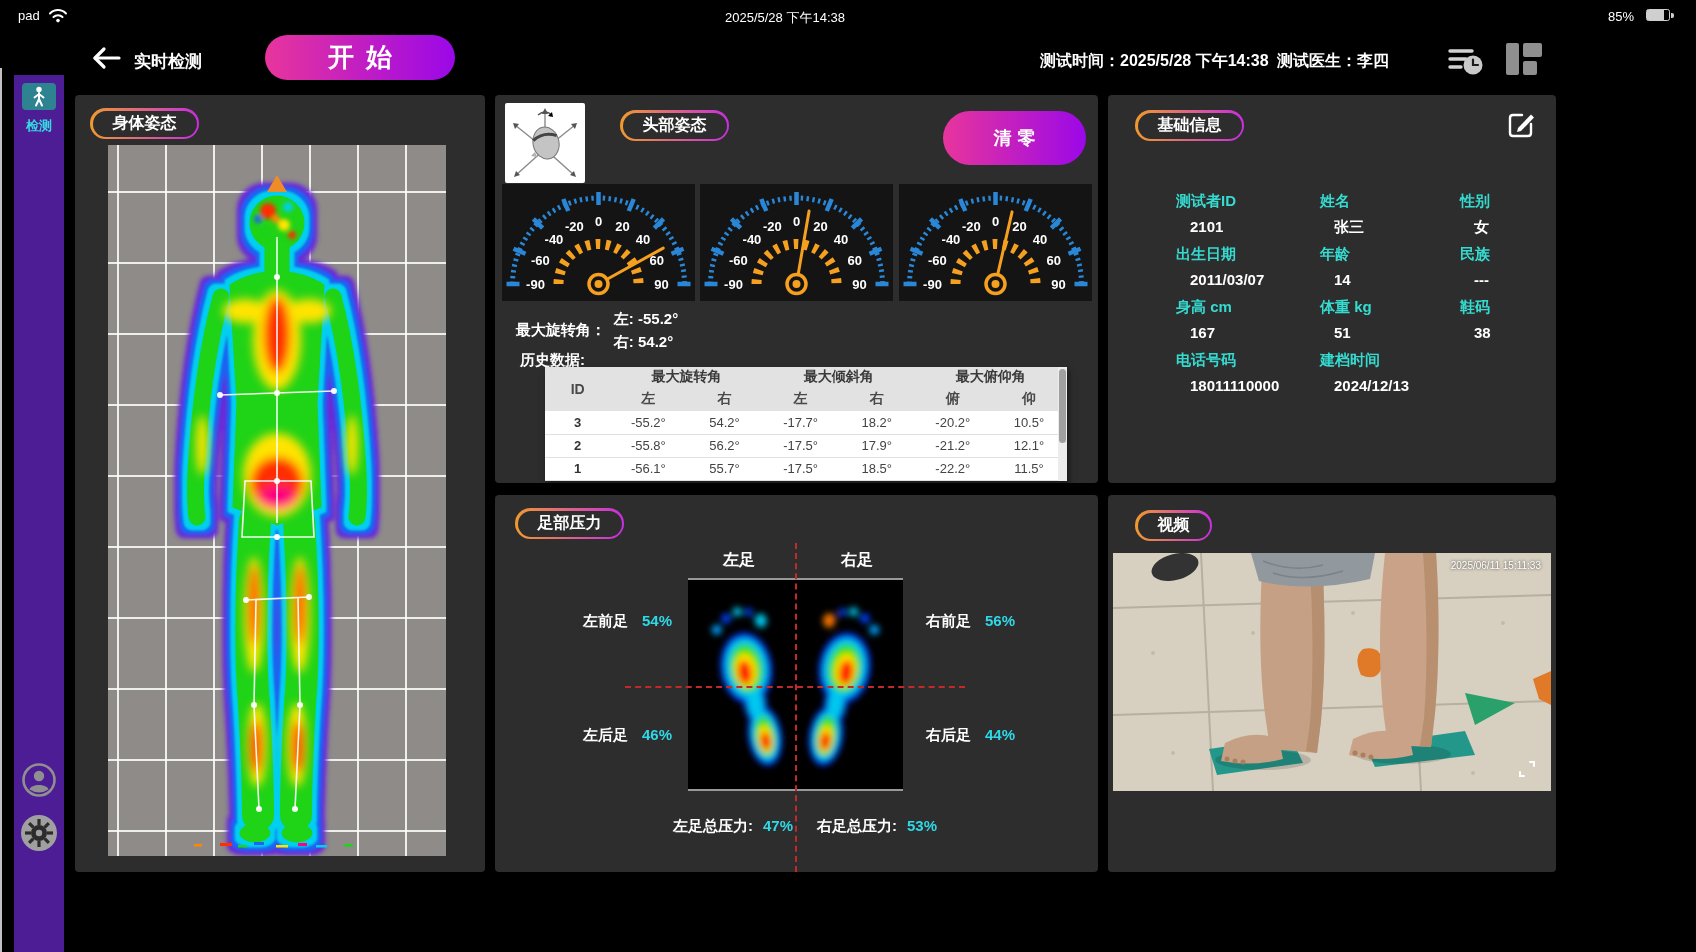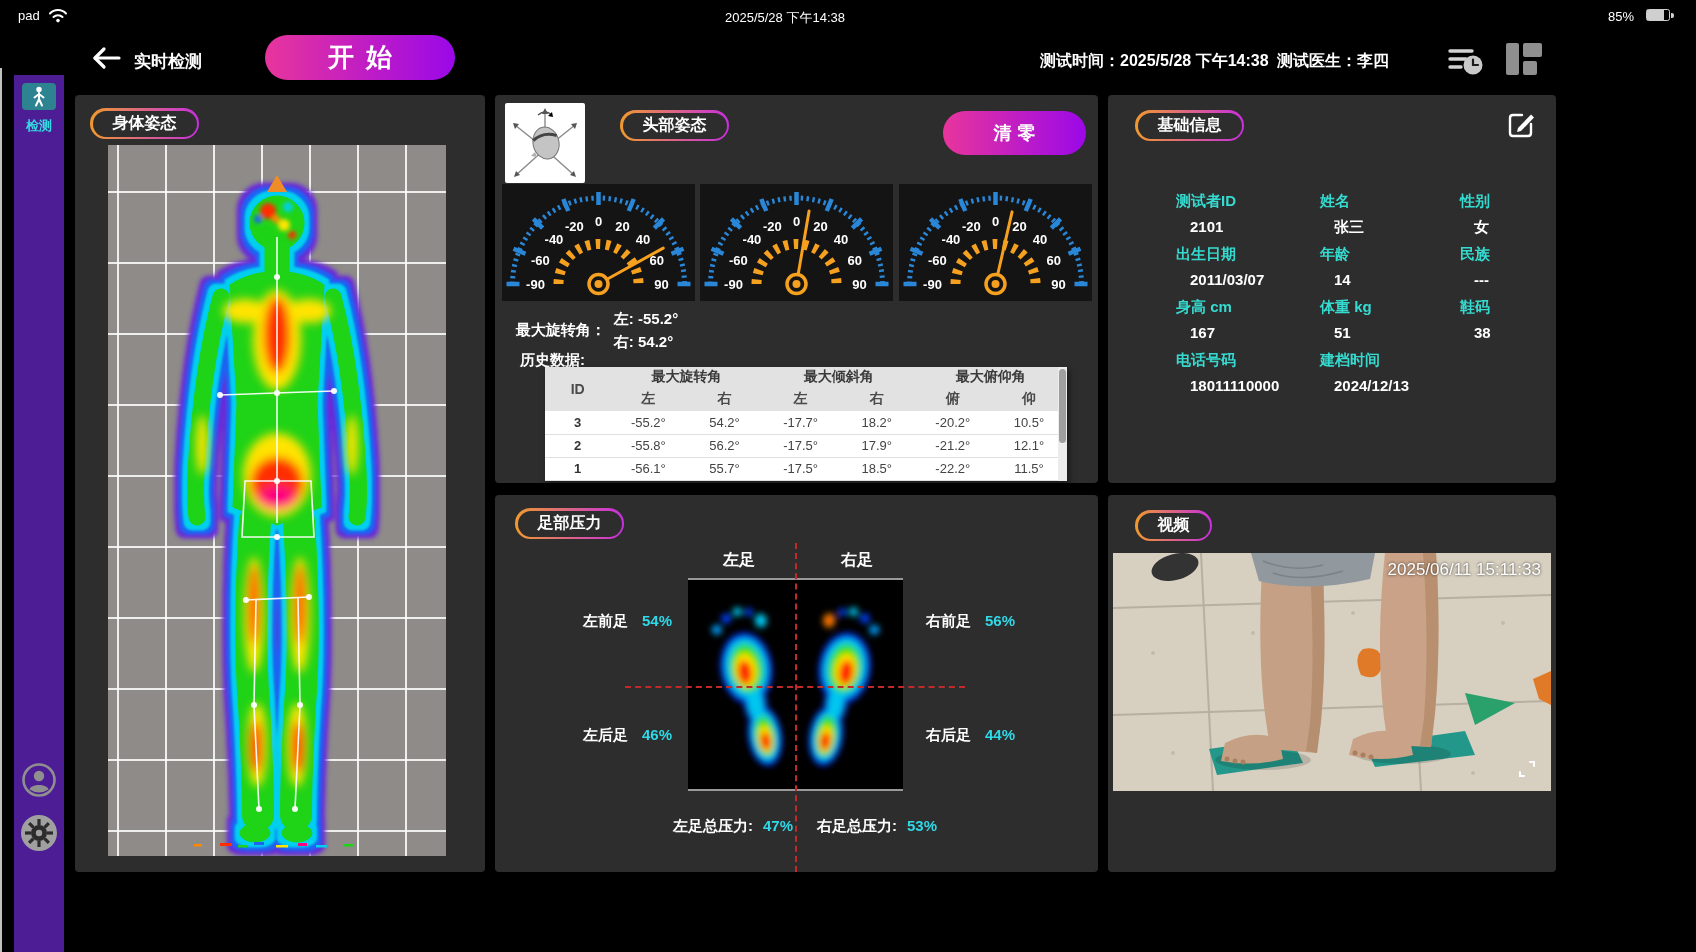--- a/index.html
+++ b/index.html
@@ -254,21 +254,21 @@
         <ellipse cx="41" cy="40" rx="13" ry="16" fill="#c4c4c4" stroke="#777" stroke-width="1" transform="rotate(-12 41 40)"></ellipse>
         <path d="M29,35 Q41,28 53,35" stroke="#444" stroke-width="3" fill="none" transform="rotate(-12 41 40)"></path>
         <polygon points="30,49 26,53 32,54" fill="#b0b0b0"></polygon>
         <path d="M33,12 Q40,6 47,12" stroke="#555" stroke-width="1.4" fill="none"></path>
         <polygon points="47,9 48,14 43,13"></polygon>
       </svg>
     </div>
     <div class="pill" style="left:125px;top:15px;">
         <span>头部姿态</span>
       </div>
-    <div class="grad-btn" style="left:448px;top:16px;width:143px;height:44px;font-size:18px;letter-spacing:6px;padding-left:6px;">清零</div>
+    <div class="grad-btn" style="left:448px;top:16px;width:143px;height:54px;font-size:18px;letter-spacing:6px;padding-left:6px;">清零</div>
 
     <div class="gauge-box" style="left:7px;">
       <svg class="gauge-svg" width="193" height="117" viewBox="0 0 193 117">
           <path d="M 10.5 100 A 86 86 0 0 1 182.5 100" fill="none" stroke="#2a87d8" stroke-width="5" stroke-dasharray="2.4 3.4"></path>
           <line x1="17.5" y1="99.99999999999999" x2="4.5" y2="99.99999999999999" stroke="#2a87d8" stroke-width="4.5"></line>
           <text x="33.5" y="104.99999999999999" text-anchor="middle" class="gauge-tick-label">-90</text>
           <line x1="23.51351693160835" y1="69.7680088431579" x2="11.503083008961625" y2="64.79312422241173" stroke="#2a87d8" stroke-width="4.5"></line>
           <text x="38.295589451788935" y="80.89094376099933" text-anchor="middle" class="gauge-tick-label">-60</text>
           <line x1="40.63856428626275" y1="44.13856428626274" x2="31.446176130837628" y2="34.94617613083763" stroke="#2a87d8" stroke-width="4.5"></line>
           <text x="51.95227278524751" y="60.4522727852475" text-anchor="middle" class="gauge-tick-label">-40</text>
@@ -595,21 +595,21 @@
           <circle cx="130" cy="209" r="2.5" fill="#a87f5f"></circle>
         <path d="M272,0 C266,55 265,115 271,165 L275,192 L318,194 L322,160 C327,105 326,45 323,0 Z" fill="#c9a287"></path>
         <path d="M310,0 C314,55 315,115 311,165 L307,193 L318,194 L322,160 C327,105 326,45 323,0 Z" fill="#b28a68" opacity=".75"></path>
         <path d="M240,186 Q268,172 296,182 L300,202 Q268,210 236,202 Z" fill="#c9a287"></path>
         <circle cx="242" cy="200" r="2.5" fill="#a87f5f"></circle>
           <circle cx="250" cy="202" r="2.5" fill="#a87f5f"></circle>
           <circle cx="258" cy="204" r="2.5" fill="#a87f5f"></circle>
         <path d="M138,0 L262,0 L257,26 Q196,40 146,28 Z" fill="#91989e"></path>
         <path d="M150,8 Q180,20 210,12 M160,20 Q190,30 230,18" stroke="#7c8287" stroke-width="1.5" fill="none"></path>
       </svg>
-      <span class="abs" style="right:10px;top:7px;font-size:17px;color:#fff;text-shadow:0 0 3px rgba(0,0,0,.8);">2025/06/11 15:11:33</span>
+      <span class="abs" style="right:10px;top:7px;font-size:10px;color:#fff;text-shadow:0 0 3px rgba(0,0,0,.8);">2025/06/11 15:11:33</span>
       <svg class="abs" style="right:14px;bottom:12px;cursor:pointer;" width="20" height="20" viewBox="0 0 20 20">
         <path d="M13,3 H17 V7" stroke="#fff" stroke-width="2" fill="none" stroke-linecap="round"></path>
         <path d="M7,17 H3 V13" stroke="#fff" stroke-width="2" fill="none" stroke-linecap="round"></path>
       </svg>
     </div>
   </div>
 
 </div>
 
 </body></html>

